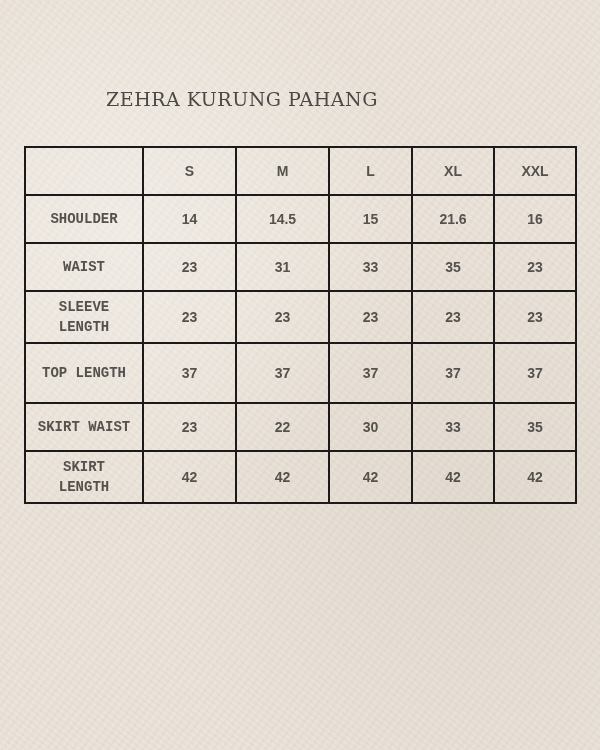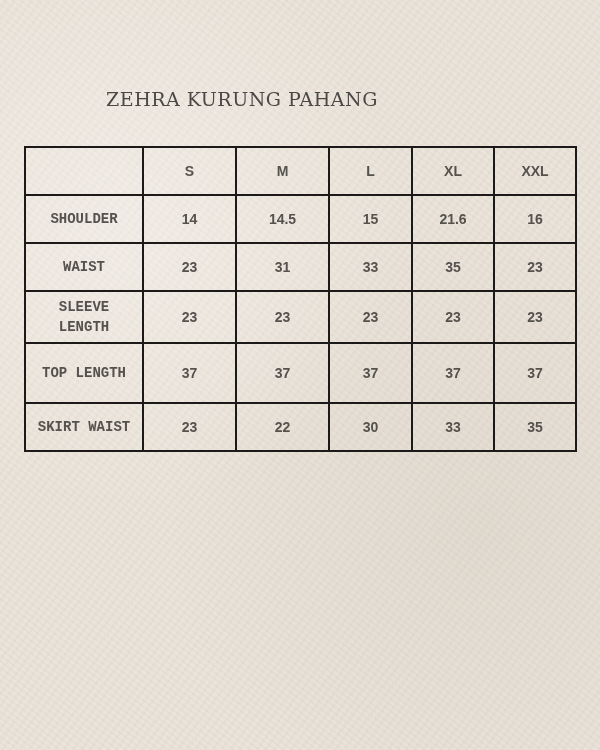--- a/index.html
+++ b/index.html
@@ -103,14 +103,23 @@
     <td>37</td>
   </tr>
   <tr class="h48">
     <td class="label">SKIRT WAIST</td>
     <td>23</td>
     <td>22</td>
     <td>30</td>
     <td>33</td>
     <td>35</td>
   </tr>
+  <tr class="h68">
+    <td class="label">SKIRT
+LENGTH</td>
+    <td>42</td>
+    <td>42</td>
+    <td>42</td>
+    <td>42</td>
+    <td>42</td>
+  </tr>
 </tbody>
   </table>
 
 </body></html>

